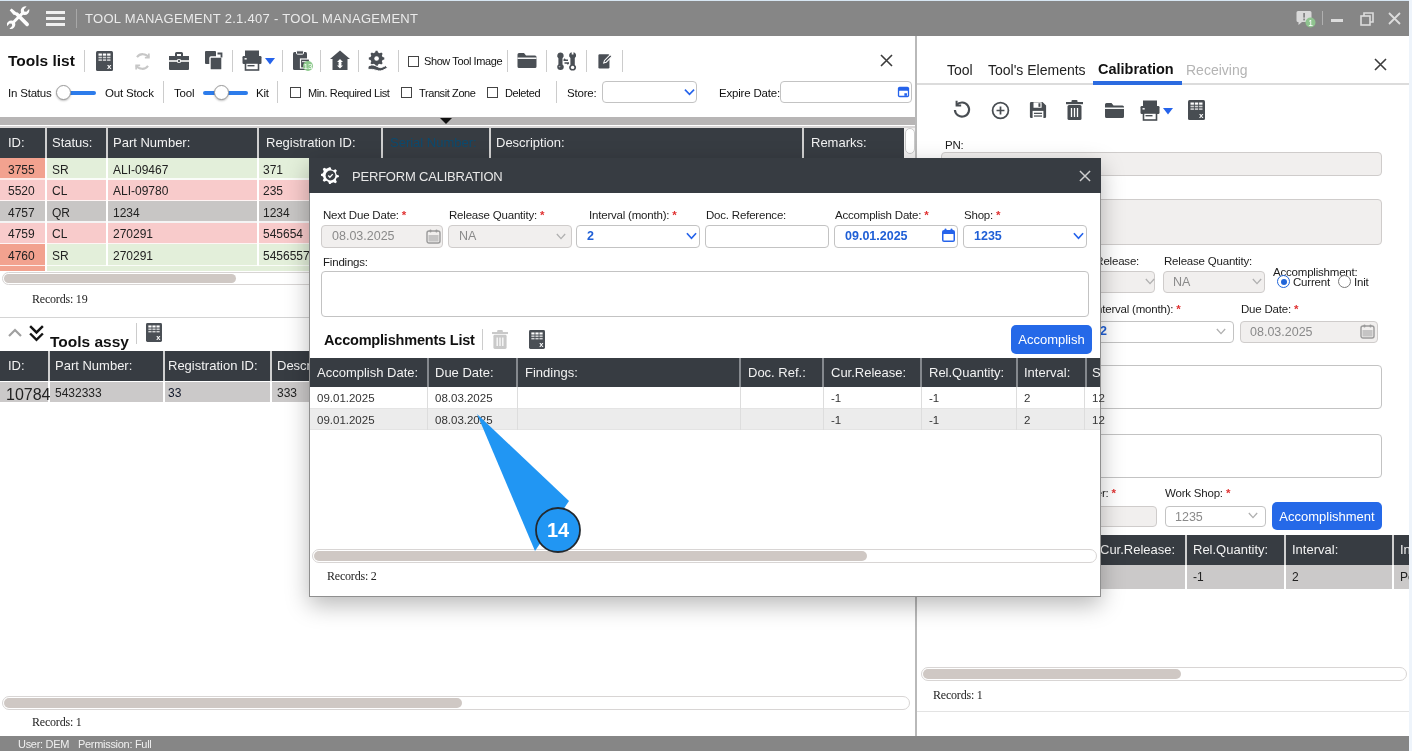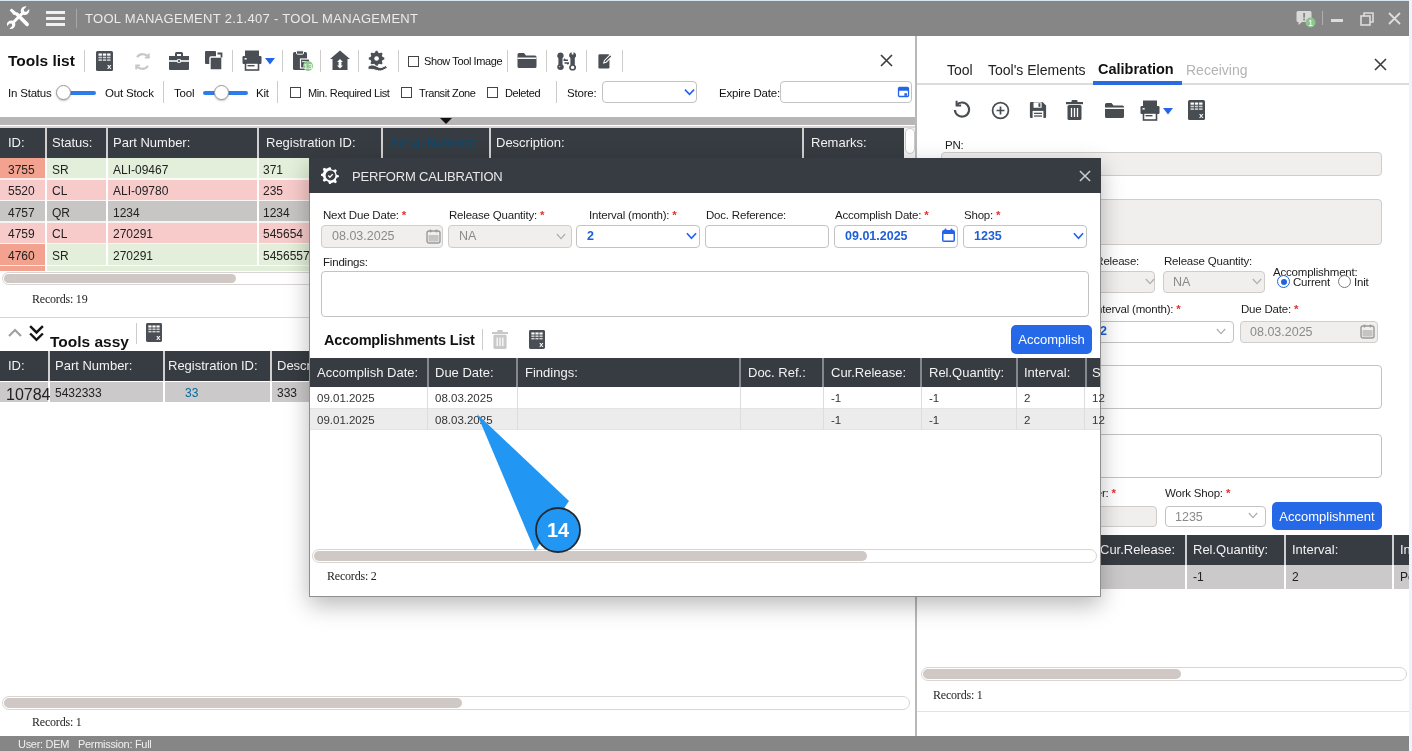--- a/index.html
+++ b/index.html
@@ -308,21 +308,21 @@
 <div class="abs" style="left:48px;top:350.5px;width:2px;height:30px;background:#cfcfcf"></div>
 <div class="abs" style="left:163px;top:350.5px;width:2px;height:30px;background:#cfcfcf"></div>
 <div class="abs" style="left:270px;top:350.5px;width:2px;height:30px;background:#cfcfcf"></div>
 
 <div class="abs" style="left:0;top:382px;width:915px;height:19.5px;background:#cbc9c9"></div>
 <div class="abs" style="left:48px;top:382px;width:2px;height:19.5px;background:#fff"></div>
 <div class="abs" style="left:163px;top:382px;width:2px;height:19.5px;background:#fff"></div>
 <div class="abs" style="left:270px;top:382px;width:2px;height:19.5px;background:#fff"></div>
 <div class="abs" style="left:6px;top:386px;font-size:16px;color:#222">10784</div>
 <div class="abs" style="left:55px;top:386px;font-size:12px;color:#222">5432333</div>
-<div class="abs" style="left:185px;top:386px;font-size:12px;color:#0369a1">33</div>
+<div class="abs" style="left:168px;top:386px;font-size:12px;color:#0f172a">33</div>
 <div class="abs" style="left:277px;top:386px;font-size:12px;color:#222">333</div>
 
 <div class="abs sbtrack" style="left:2px;top:696px;width:908px;height:14px"></div>
 <div class="abs sbthumb" style="left:4px;top:698px;width:458px;height:10px"></div>
 <div class="abs rec" style="left:32px;top:715px">Records: 1</div>
 
 <div class="abs" style="left:915px;top:36px;width:2px;height:700px;background:#b9b9b9"></div>
 
 <div class="abs" style="left:947px;top:62px;font-size:14px;color:#222">Tool</div>
 <div class="abs" style="left:988px;top:62px;font-size:14px;color:#222">Tool's Elements</div>

